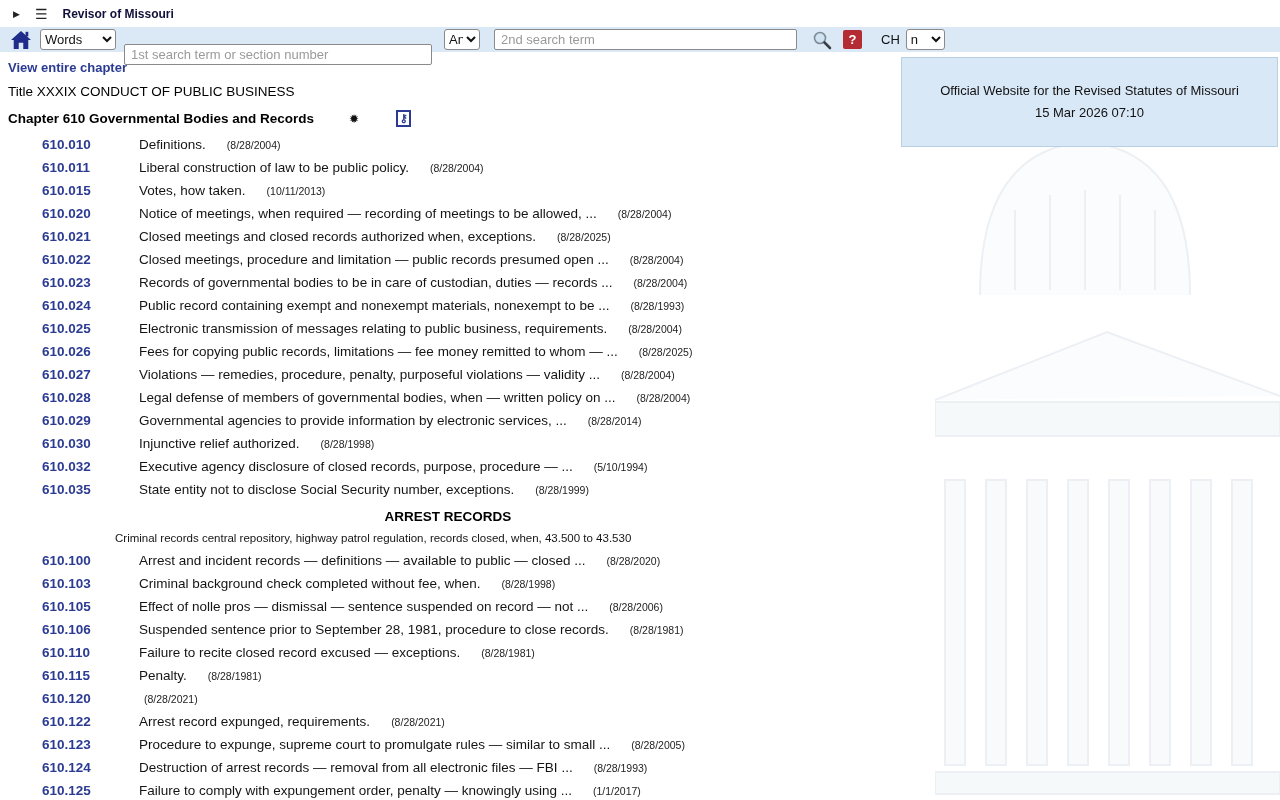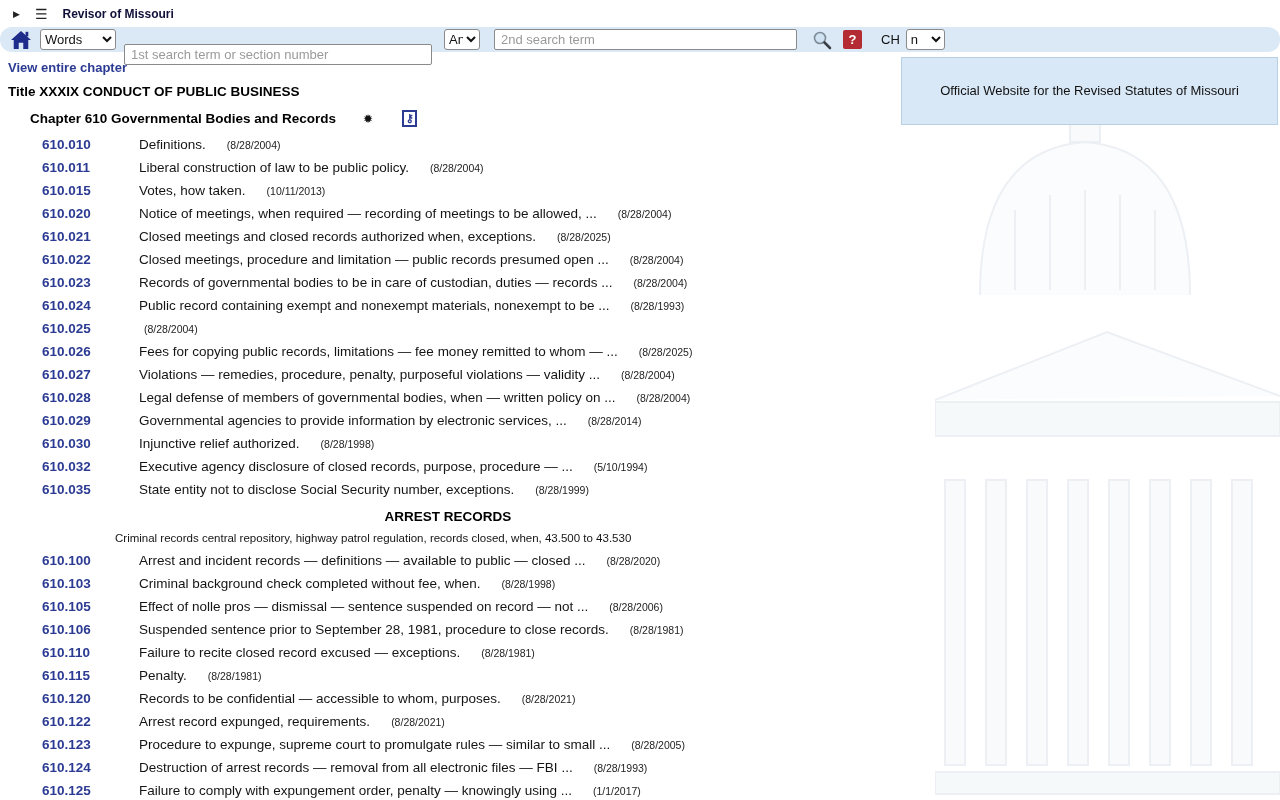--- a/index.html
+++ b/index.html
@@ -24,21 +24,21 @@
     position:relative; z-index:2;
   }
   .expand-icon { margin-left:13px; font-size:9px; color:#222; cursor:pointer; }
   .menu-icon { margin-left:15px; font-size:14px; color:#222; cursor:pointer; line-height:1; }
   .topbar-title { margin-left:15px; font-size:12px; font-weight:bold; color:#10103a; }
 
   
   .searchbar {
     height:25px; background:#dbe8f6;
     display:flex; align-items:center;
-    position:relative; z-index:2;border-radius:12px;
+    position:relative; z-index:2;
   }
   .home-icon { margin-left:10px; width:22px; height:20px; cursor:pointer; flex:0 0 auto; }
   .searchbar select {
     height:21px; font-size:13px; font-family:"Liberation Sans", sans-serif;
     background:#fff; border:1px solid #8a8a8a; border-radius:3px; color:#111;
   }
   .scope-select { margin-left:8px; width:76px; }
   .op-select   { margin-left:12px; width:36px; }
   .ch-select   { margin-left:6px; width:39px; }
   .searchbar input {
@@ -63,22 +63,22 @@
     text-align:center; font-size:13px; color:#111;
     padding:22px 4px; line-height:22px; z-index:2;
   }
 
   
   .content { position:relative; z-index:1; padding-left:8px; }
   .view-link {
     display:inline-block; margin-top:8px;
     color:#2b3a92; font-weight:bold; font-size:13px; text-decoration:none; cursor:pointer;
   }
-  .page-title { margin-top:8px; font-size:13.5px; font-weight:bold; color:#000; }
-  .chapter-line { margin-top:11px; margin-left:22px; display:flex; align-items:center; }
+  .page-title { margin-top:8px; font-size:13.5px; font-weight:normal; color:#000; }
+  .chapter-line { margin-top:11px; margin-left:0; display:flex; align-items:center;gap:8px; }
   .chapter-title { font-size:13.5px; font-weight:bold; color:#000; }
   .star-icon { margin-left:27px; font-size:12px; color:#111; cursor:pointer; line-height:1; }
   .key-icon {
     margin-left:29px; width:15px; height:17px; border:2px solid #2b3a92;
     color:#2b3a92; font-size:11px; font-weight:bold;
     display:inline-flex; align-items:center; justify-content:center;
     cursor:pointer; background:#fff;
   }
 
   .section-list { margin-top:10px; width:880px; }
@@ -149,20 +149,21 @@
   </svg>
   <span class="help-icon">?</span>
   <span class="ch-label">CH</span>
   <select class="ch-select">
     <option>n</option>
   </select>
 </div>
 
 <div class="info-box">
   <div>Official Website for the Revised Statutes of Missouri</div>
+  <div>15 Mar 2026 07:10</div>
 </div>
 
 <div class="content">
   <a class="view-link">View entire chapter</a>
   <div class="page-title">Title XXXIX CONDUCT OF PUBLIC BUSINESS</div>
   <div class="chapter-line">
     <span class="chapter-title">Chapter 610 Governmental Bodies and Records</span>
     <span class="star-icon">✹</span>
     <span class="key-icon">⚷</span>
   </div>
@@ -211,20 +212,21 @@
   </div>
 
   <div class="row">
     <a class="num">610.024</a>
     <span class="desc">Public record containing exempt and nonexempt materials, nonexempt to be ...</span>
     <span class="date">(8/28/1993)</span>
   </div>
 
   <div class="row">
     <a class="num">610.025</a>
+    <span class="desc">Electronic transmission of messages relating to public business, requirements.</span>
     <span class="date">(8/28/2004)</span>
   </div>
 
   <div class="row">
     <a class="num">610.026</a>
     <span class="desc">Fees for copying public records, limitations — fee money remitted to whom — ...</span>
     <span class="date">(8/28/2025)</span>
   </div>
 
   <div class="row">
@@ -299,21 +301,20 @@
   </div>
 
   <div class="row">
     <a class="num">610.115</a>
     <span class="desc">Penalty.</span>
     <span class="date">(8/28/1981)</span>
   </div>
 
   <div class="row">
     <a class="num">610.120</a>
-    <span class="desc">Records to be confidential — accessible to whom, purposes.</span>
     <span class="date">(8/28/2021)</span>
   </div>
 
   <div class="row">
     <a class="num">610.122</a>
     <span class="desc">Arrest record expunged, requirements.</span>
     <span class="date">(8/28/2021)</span>
   </div>
 
   <div class="row">

